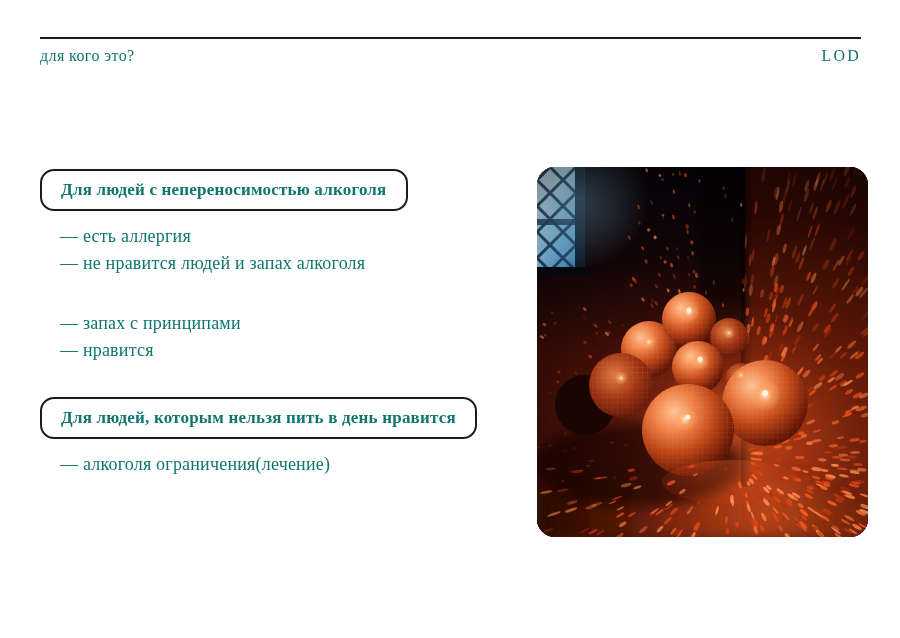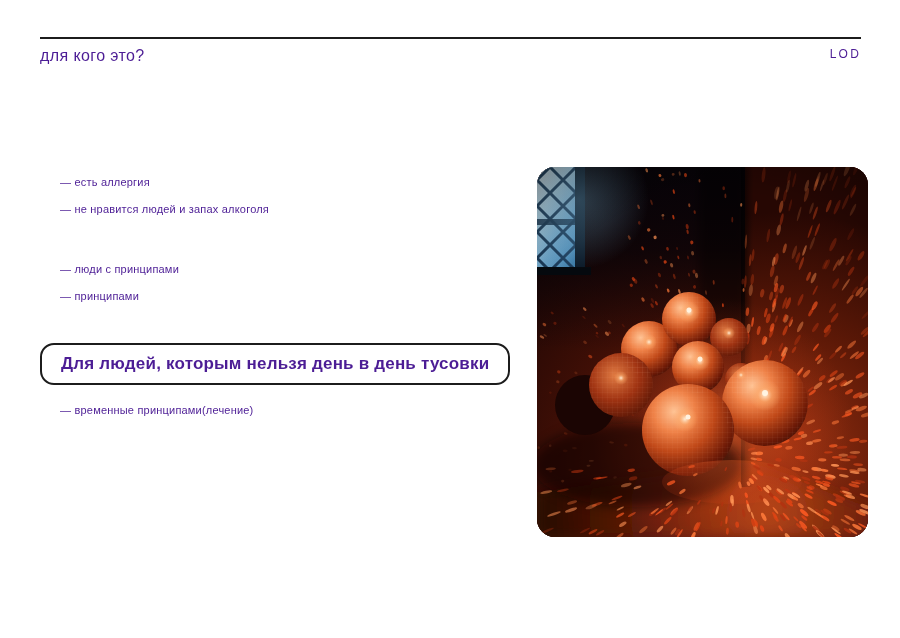--- a/index.html
+++ b/index.html
@@ -1,64 +1,65 @@
 <!DOCTYPE html>
 <html><head>
 <meta charset="utf-8">
 <style>
   html,body{margin:0;padding:0;background:#ffffff;}
   .slide{position:relative;width:900px;height:588px;background:#ffffff;overflow:hidden;
-         font-family:Liberation Sans, sans-serif;color:#4c1d95;}
+         font-family:Liberation Serif, serif;color:#0f766e;}
   .rule{position:absolute;left:40px;top:37px;width:821px;height:2px;background:#1c1c1c;}
   .header-row{position:absolute;left:40px;top:47px;width:821px;display:flex;
               justify-content:space-between;align-items:flex-start;}
   .page-title{font-size:16px;letter-spacing:.4px;}
-  .brand{font-size:12px;letter-spacing:2.2px;font-weight:500;}
+  .brand{font-size:16px;letter-spacing:2.2px;font-weight:500;}
   .content{position:absolute;left:40px;top:169px;width:480px;}
   .group{margin-bottom:33px;}
   .pill{display:inline-block;border:2px solid #1c1c1c;border-radius:14px;
         padding:9px 19px;font-size:17px;font-weight:700;letter-spacing:.2px;
         margin:0 0 12px 0;white-space:nowrap;}
   .bullets{margin-left:20px;}
-  .bullet{font-size:11px;line-height:27px;letter-spacing:.2px;white-space:nowrap;}
+  .bullet{font-size:18px;line-height:27px;letter-spacing:.2px;white-space:nowrap;}
   .photo{position:absolute;left:537px;top:167px;width:331px;height:370px;
          border-radius:18px;overflow:hidden;background:#2a0703;}
   .photo svg{display:block;}
 </style>
 </head>
 <body>
 
 <div class="slide">
 
   <div class="rule"></div>
   <div class="header-row">
     <span class="page-title">для кого это?</span>
     <span class="brand">LOD</span>
   </div>
 
   <div class="content">
 
     <div class="group">
+      <div class="pill">Для людей с непереносимостью алкоголя</div>
       <div class="bullets">
         <div class="bullet">— есть аллергия</div>
         <div class="bullet">— не нравится людей и запах алкоголя</div>
       </div>
     </div>
 
     <div class="group">
       <div class="bullets">
-        <div class="bullet">— люди с принципами</div>
-        <div class="bullet">— принципами</div>
+        <div class="bullet">— запах с принципами</div>
+        <div class="bullet">— нравится</div>
       </div>
     </div>
 
     <div class="group">
-      <div class="pill">Для людей, которым нельзя день в день тусовки</div>
+      <div class="pill">Для людей, которым нельзя пить в день нравится</div>
       <div class="bullets">
-        <div class="bullet">— временные принципами(лечение)</div>
+        <div class="bullet">— алкоголя ограничения(лечение)</div>
       </div>
     </div>
 
   </div>
 
   <figure class="photo" style="margin:0" role="img" aria-label="Pile of mirror disco balls glowing with red-orange light in a dark room corner, light speckles radiating over the walls and floor, small window with cold blue light at top left">
     <svg width="331" height="370" viewBox="0 0 331 370" xmlns="http://www.w3.org/2000/svg">
       <defs>
         <radialGradient id="wallB" gradientUnits="userSpaceOnUse" cx="190" cy="300" r="300">
           <stop offset="0" stop-color="#7a2510"></stop>

